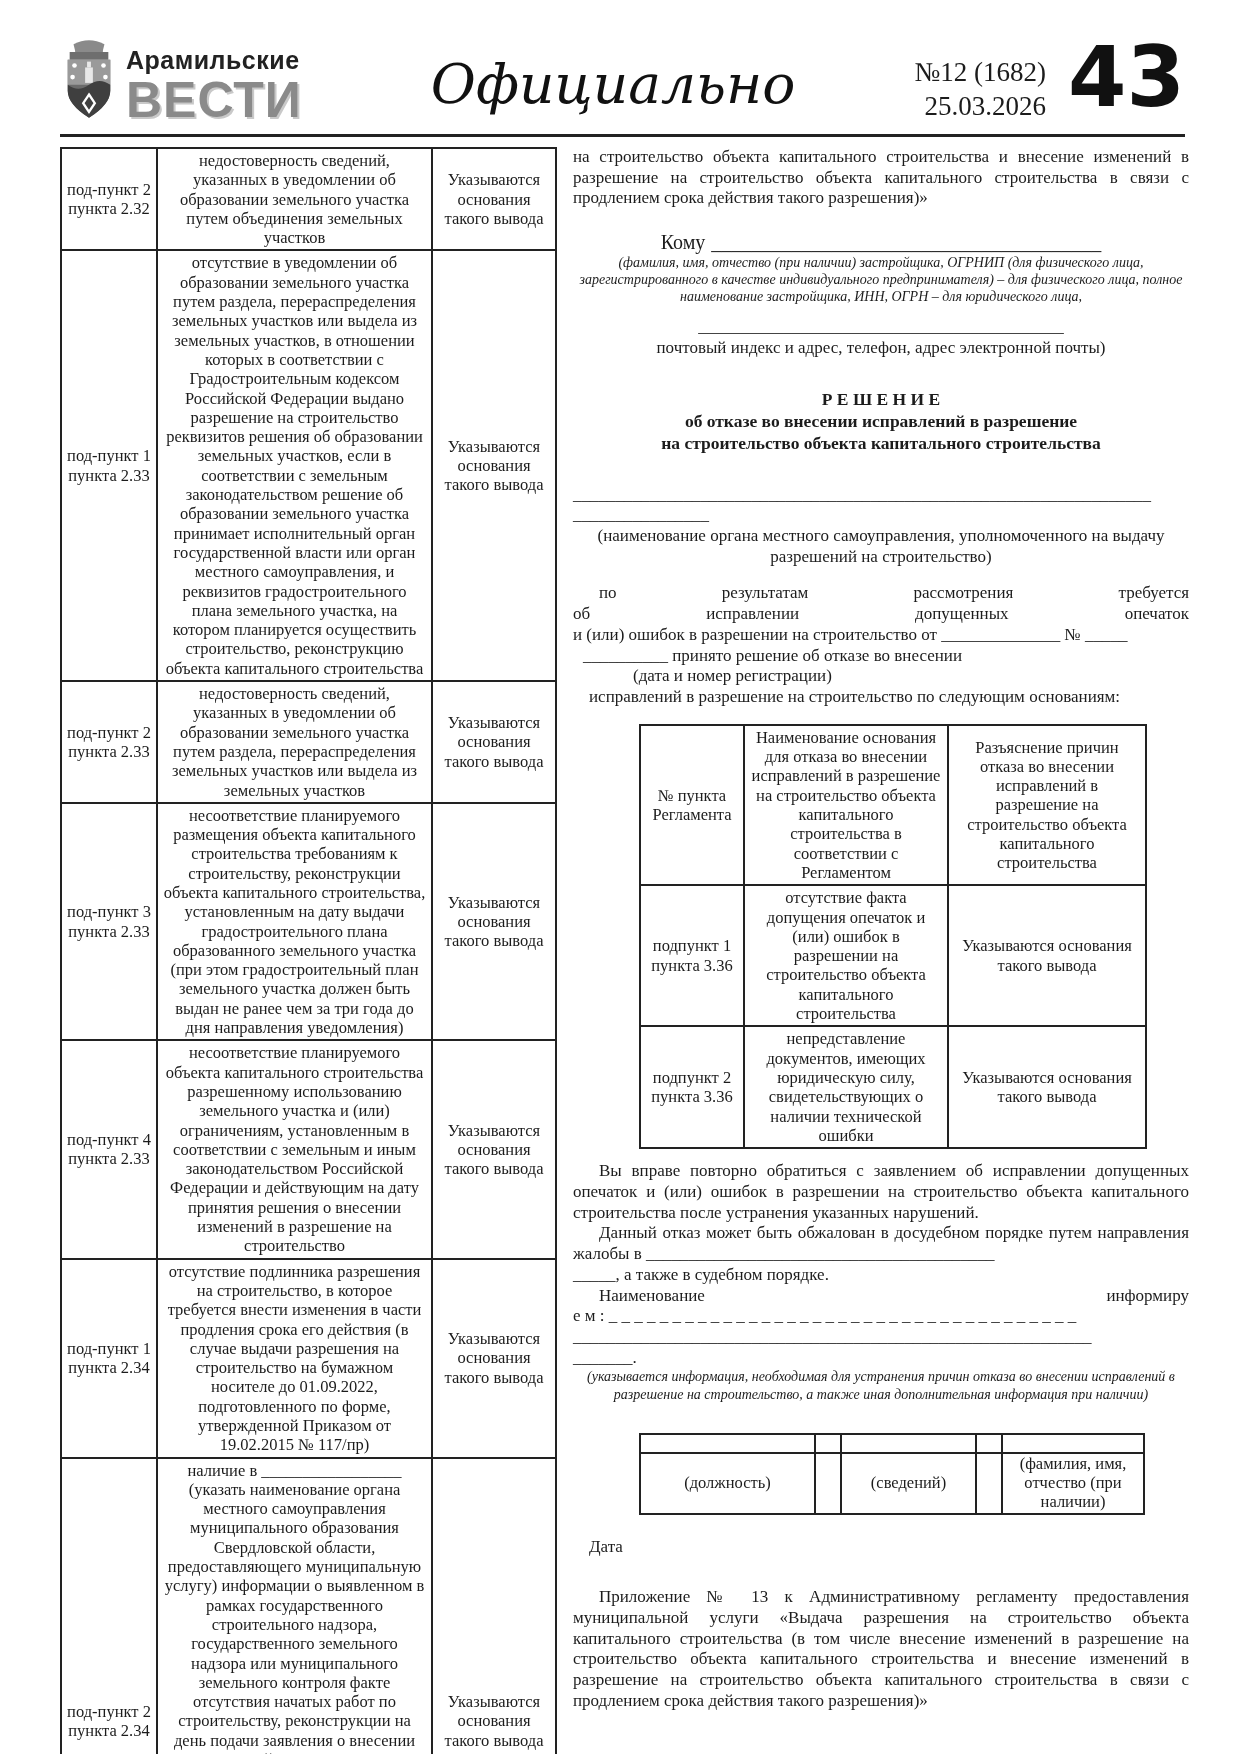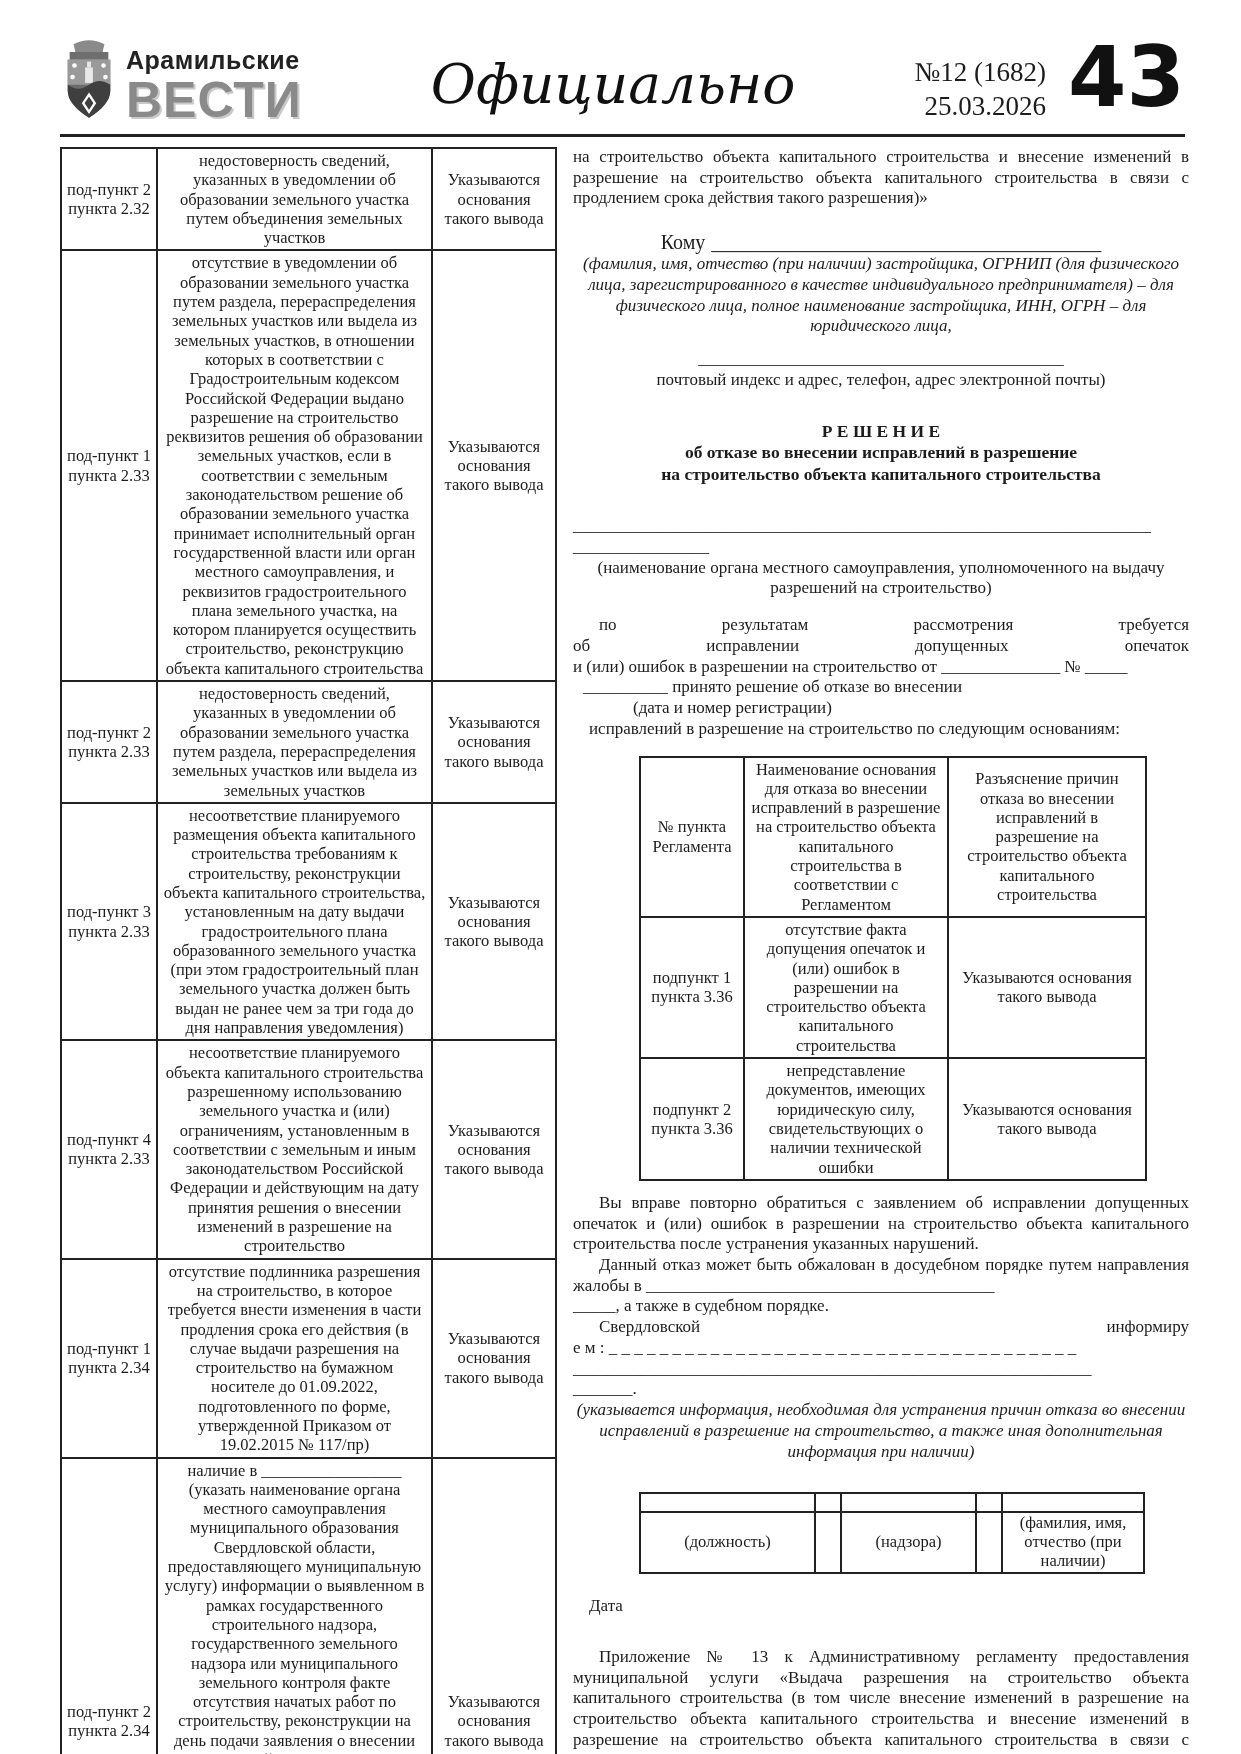--- a/index.html
+++ b/index.html
@@ -33,21 +33,21 @@
   table.grid2 td{border:2px solid #222;padding:2px 5px;text-align:center;vertical-align:middle;}
   .g2-ref{width:92px;}
   .g2-note{width:186px;}
   
   table.sig{border-collapse:collapse;font-size:16.5px;line-height:1.15;}
   table.sig td{border:2px solid #222;padding:1px 4px;text-align:center;vertical-align:middle;}
   .sig-empty td{height:15px;}
   
   .para{font-size:17px;line-height:1.22;text-align:justify;}
   .indent{text-indent:26px;}
-  .caption{font-size:17px;line-height:1.22;font-style:italic;text-align:center;}
+  .caption{font-size:14px;line-height:1.22;font-style:italic;text-align:center;}
   .center{text-align:center;}
   .jlast{text-align:justify;text-align-last:justify;}  .mt12{margin-top:12px;}
   .mt16{margin-top:16px;} .mt22{margin-top:22px;} .mt30{margin-top:30px;}
   .decision-title{font-size:17.5px;font-weight:bold;text-align:center;line-height:1.25;}
   .komu-row{display:flex;font-size:20px;justify-content:center;}
   .komu-row .lbl{margin-right:6px;}
 </style>
 </head>
 <body>
 
@@ -173,39 +173,39 @@
             <td>подпункт 2 пункта 3.36</td>
             <td>непредставление документов, имеющих юридическую силу, свидетельствующих о наличии технической ошибки</td>
             <td>Указываются основания такого вывода</td>
           </tr>
         </tbody>
       </table>
 
       <div class="para indent mt12">Вы вправе повторно обратиться с заявлением об исправлении допущенных опечаток и (или) ошибок в разрешении на строительство объекта капитального строительства после устранения указанных нарушений.</div>
       <div class="para indent">Данный отказ может быть обжалован в досудебном порядке путем направления жалобы в _________________________________________</div>
       <div class="para">_____, а также в судебном порядке.</div>
-      <div class="para jlast" style="padding-left:26px;"><span>Свердловской</span> <span>информиру</span></div>
+      <div class="para jlast" style="padding-left:26px;"><span>Наименование</span> <span>информиру</span></div>
       <div class="para">е м : _ _ _ _ _ _ _ _ _ _ _ _ _ _ _ _ _ _ _ _ _ _ _ _ _ _ _ _ _ _ _ _ _ _ _ _ _</div>
       <div class="para">_____________________________________________________________</div>
       <div class="para">_______.</div>
       <div class="caption">(указывается информация, необходимая для устранения причин отказа во внесении исправлений в разрешение на строительство, а также иная дополнительная информация при наличии)</div>
 
       <table class="sig mt30" style="width:506px;margin-left:66px;">
         <tbody>
           <tr class="sig-empty">
             <td style="width:165px;"></td>
             <td style="width:16px;"></td>
             <td style="width:125px;"></td>
             <td style="width:16px;"></td>
             <td></td>
           </tr>
           <tr>
             <td>(должность)</td>
             <td></td>
-            <td>(надзора)</td>
+            <td>(сведений)</td>
             <td></td>
             <td>(фамилия, имя, отчество (при наличии)</td>
           </tr>
         </tbody>
       </table>
 
       <div class="para mt22" style="padding-left:16px;">Дата</div>
 
       <div class="para indent mt30">Приложение № 13 к Административному регламенту предоставления муниципальной услуги «Выдача разрешения на строительство объекта капитального строительства (в том числе внесение изменений в разрешение на строительство объекта капитального строительства и внесение изменений в разрешение на строительство объекта капитального строительства в связи с продлением срока действия такого разрешения)»</div>
 

